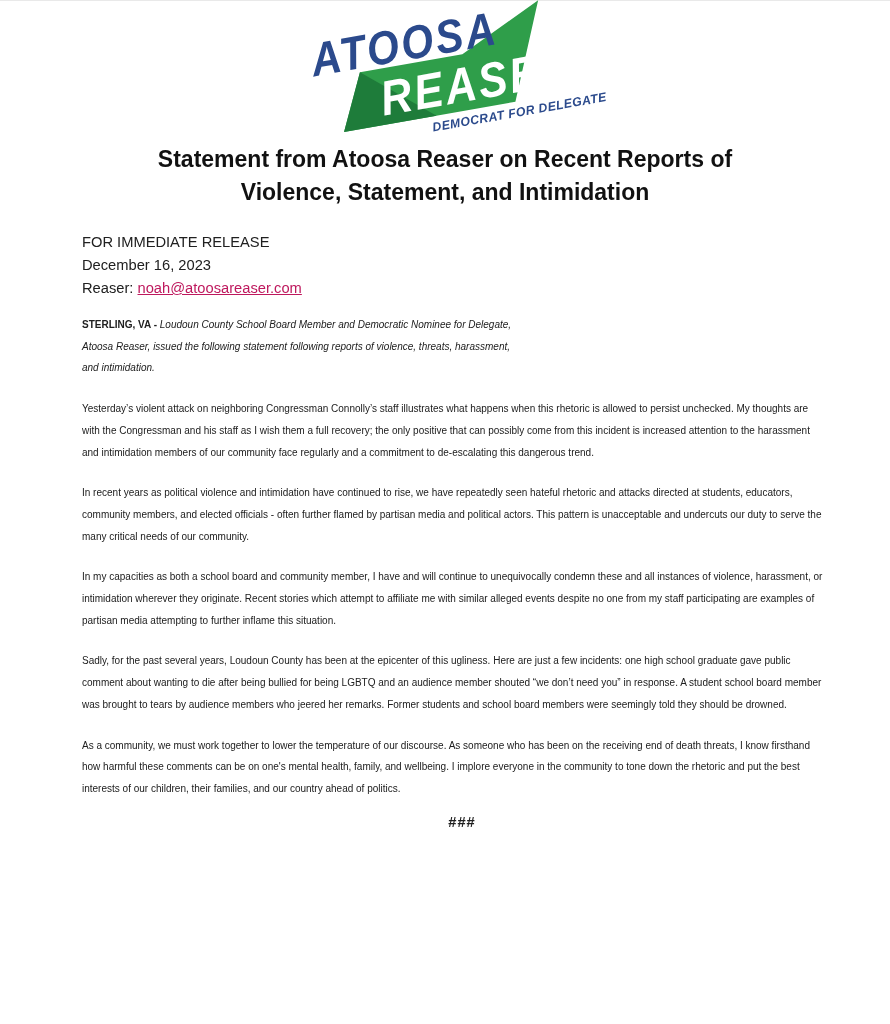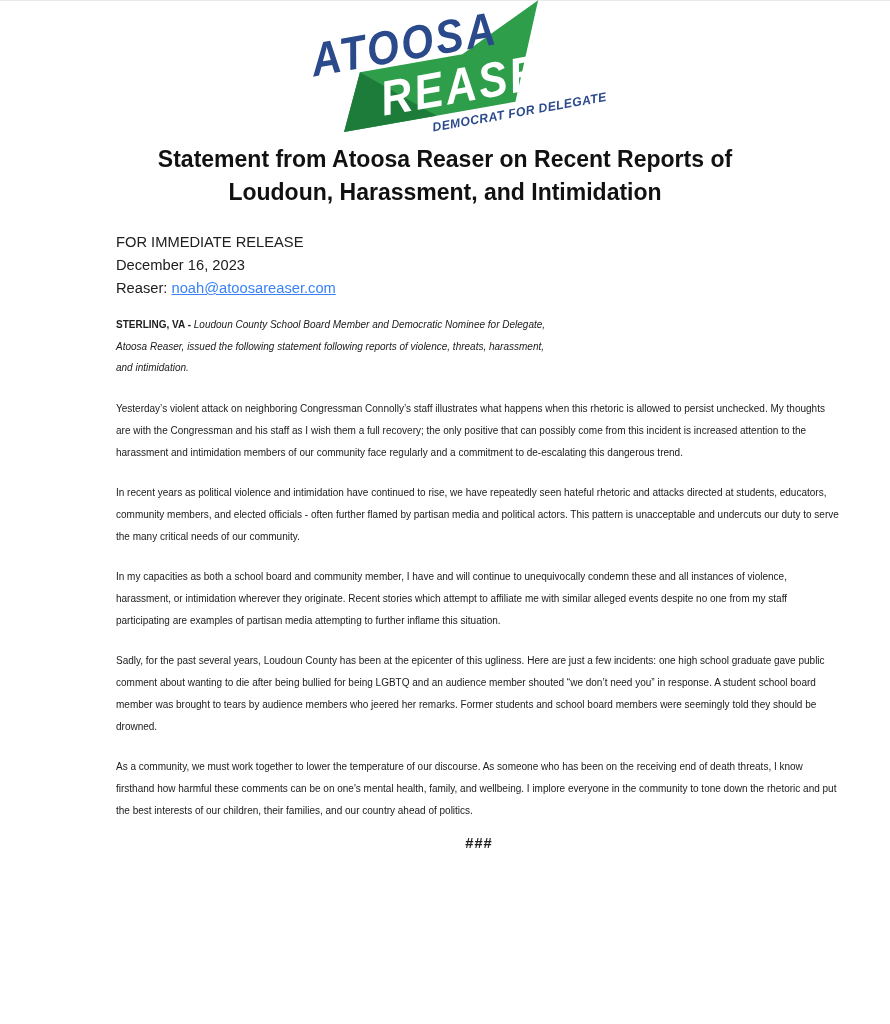--- a/index.html
+++ b/index.html
@@ -39,30 +39,30 @@
     margin-top: 16px;
     text-align: center;
     font-size: 23px;
     font-weight: bold;
     color: #111111;
     line-height: 33px;
     white-space: pre-line;
   }
   
   .content {
-    padding-left: 116px;
+    padding-left: 82px;
     padding-right: 48px;
   }
   .meta {
     margin-top: 22px;
     font-size: 14.7px;
     line-height: 23px;
   }
   .email-link {
-    color: #3b82f6;
+    color: #be185d;
     text-decoration: underline;
     cursor: pointer;
     text-align: center;
   }
   .para {
     margin: 19px 0 0 0;
     font-size: 10px;
     line-height: 21.7px;
     max-width: 745px;
   }
@@ -91,21 +91,21 @@
         <polygon points="86,58 190,58 274,18 234,114 60,114" fill="#2f9e4a"></polygon>
         <polygon points="86,58 60,114 154,114" fill="#1e7c3a"></polygon>
         <text class="logo-text" transform="translate(40,54) scale(0.88 1)" font-size="47" letter-spacing="3" fill="#2b4a8c">ATOOSA</text>
         <text class="logo-text" transform="translate(102,105) scale(0.88 1)" font-size="49" letter-spacing="3" fill="#ffffff">REASER</text>
         <text class="logo-text" transform="translate(148,129) scale(0.97 1)" font-size="12.5" letter-spacing="0.5" fill="#2b4a8c">DEMOCRAT FOR DELEGATE</text>
       </g>
     </svg>
   </div>
 
   <h1 class="title">Statement from Atoosa Reaser on Recent Reports of
-Loudoun, Harassment, and Intimidation</h1>
+Violence, Statement, and Intimidation</h1>
 
   <div class="content">
 
     <div class="meta">
       <div>FOR IMMEDIATE RELEASE</div>
       <div>December 16, 2023</div>
       <div><span>Reaser: </span><a class="email-link">noah@atoosareaser.com</a></div>
     </div>
 
     <p class="para" id="p1"><span class="lead-bold">STERLING, VA - </span><span class="lead-italic pre">Loudoun County School Board Member and Democratic Nominee for Delegate,

